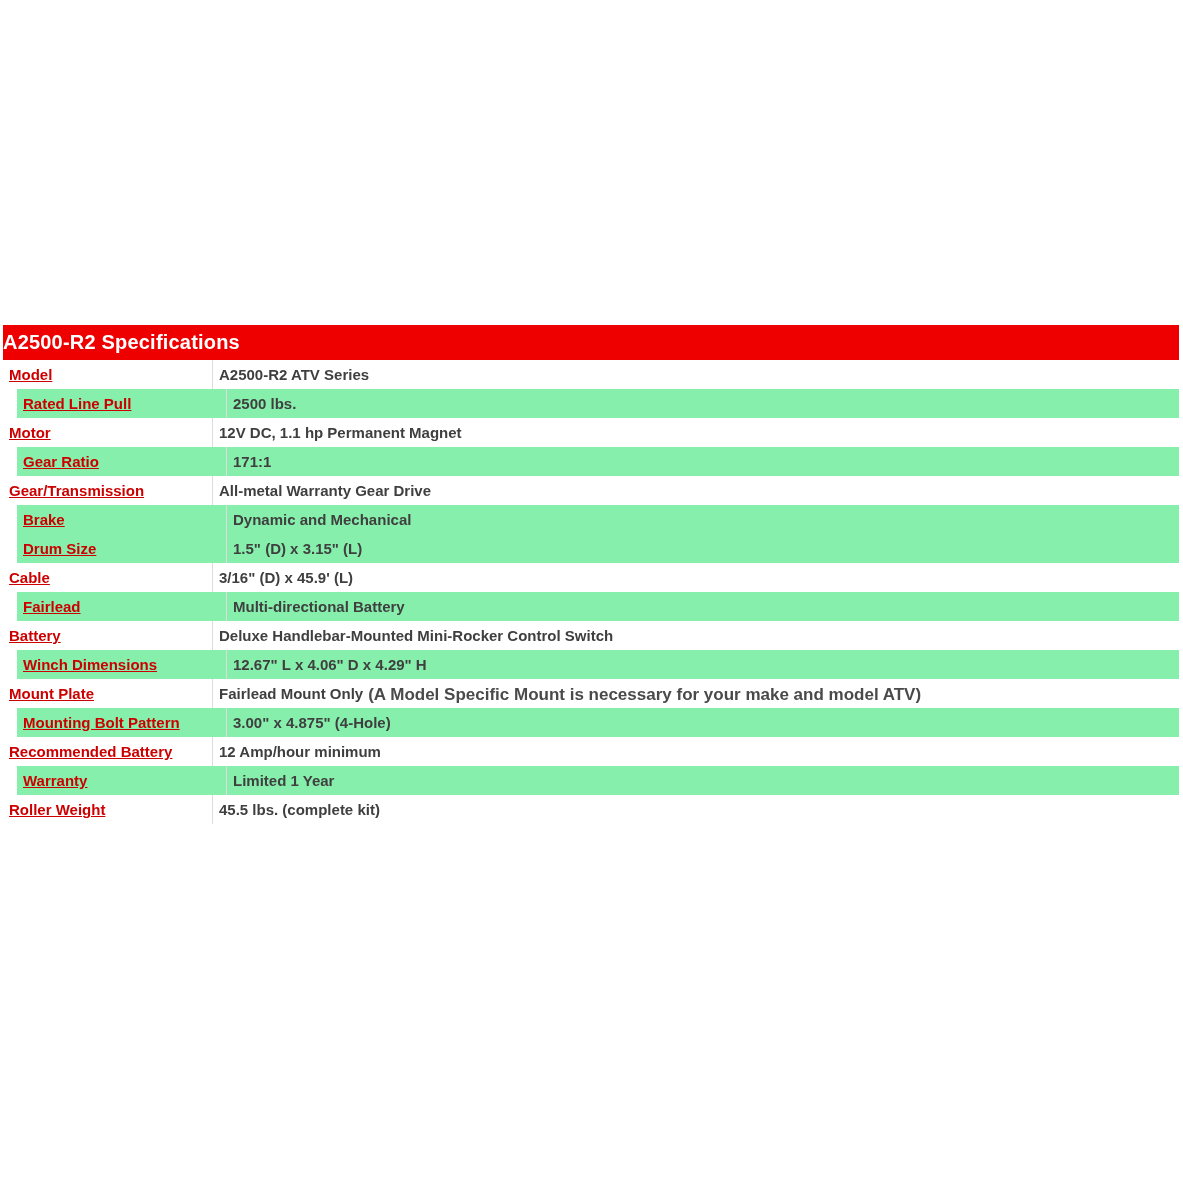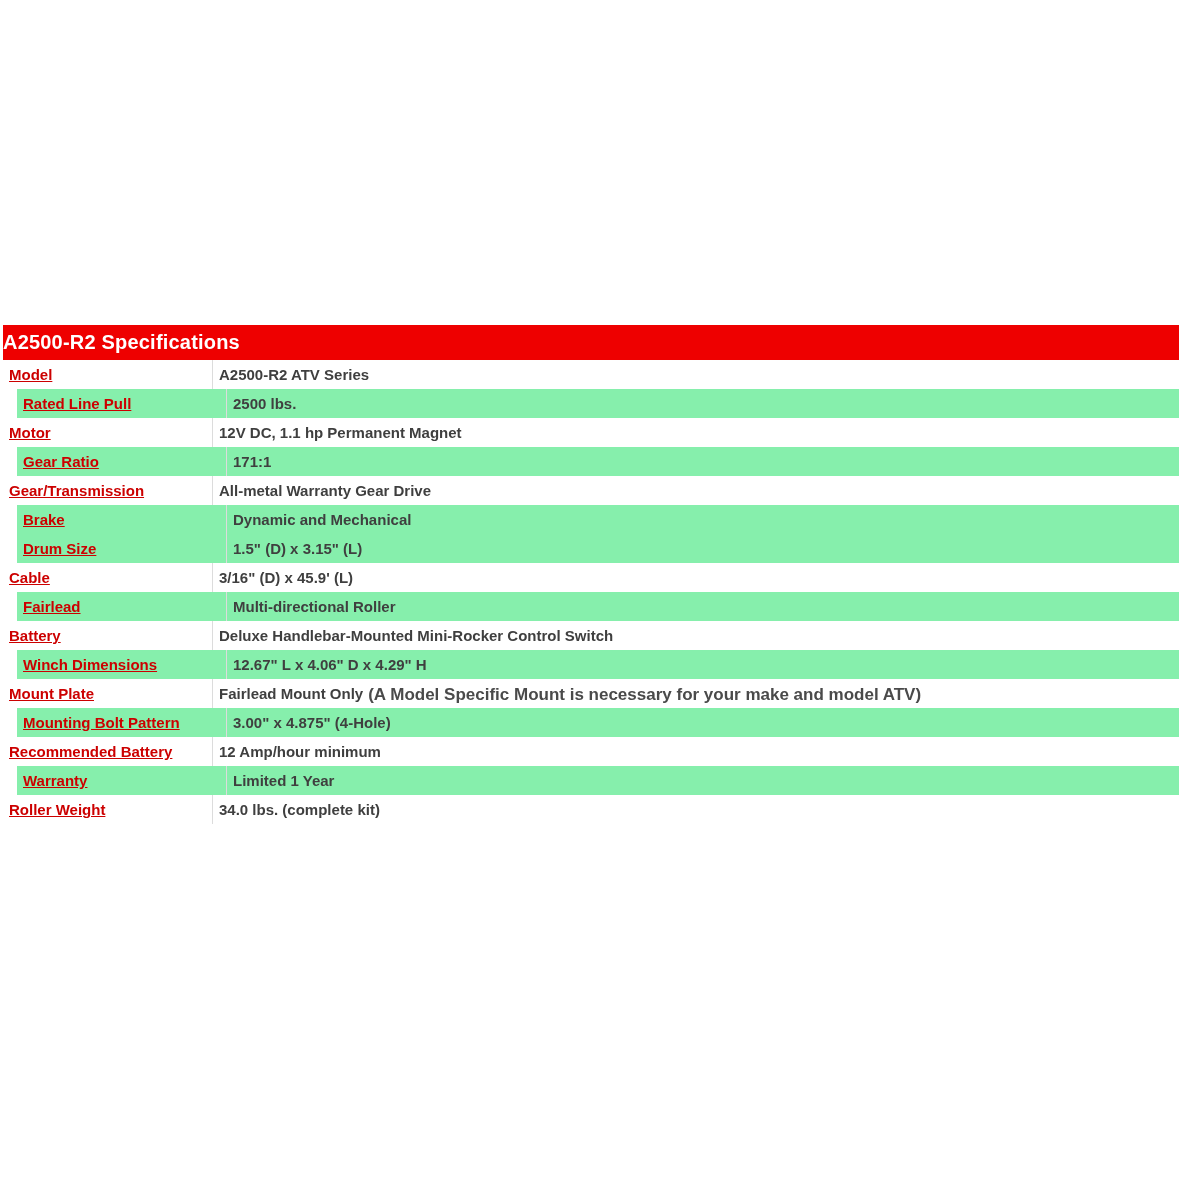--- a/index.html
+++ b/index.html
@@ -145,21 +145,21 @@
     <div class="cell label">Cable</div>
     <div class="cell value">
       <span>3/16" (D) x 45.9' (L)</span>
 
     </div>
   </div>
 
   <div class="row alt">
     <div class="cell label">Fairlead</div>
     <div class="cell value">
-      <span>Multi-directional Roller</span>
+      <span>Multi-directional Battery</span>
 
     </div>
   </div>
 
   <div class="row">
     <div class="cell label">Battery</div>
     <div class="cell value">
       <span>Deluxe Handlebar-Mounted Mini-Rocker Control Switch</span>
 
     </div>
@@ -201,19 +201,19 @@
     <div class="cell label">Warranty</div>
     <div class="cell value">
       <span>Limited 1 Year</span>
 
     </div>
   </div>
 
   <div class="row">
     <div class="cell label">Roller Weight</div>
     <div class="cell value">
-      <span>34.0 lbs. (complete kit)</span>
+      <span>45.5 lbs. (complete kit)</span>
 
     </div>
   </div>
 </div>
   </div>
 </div>
 
 </body></html>

